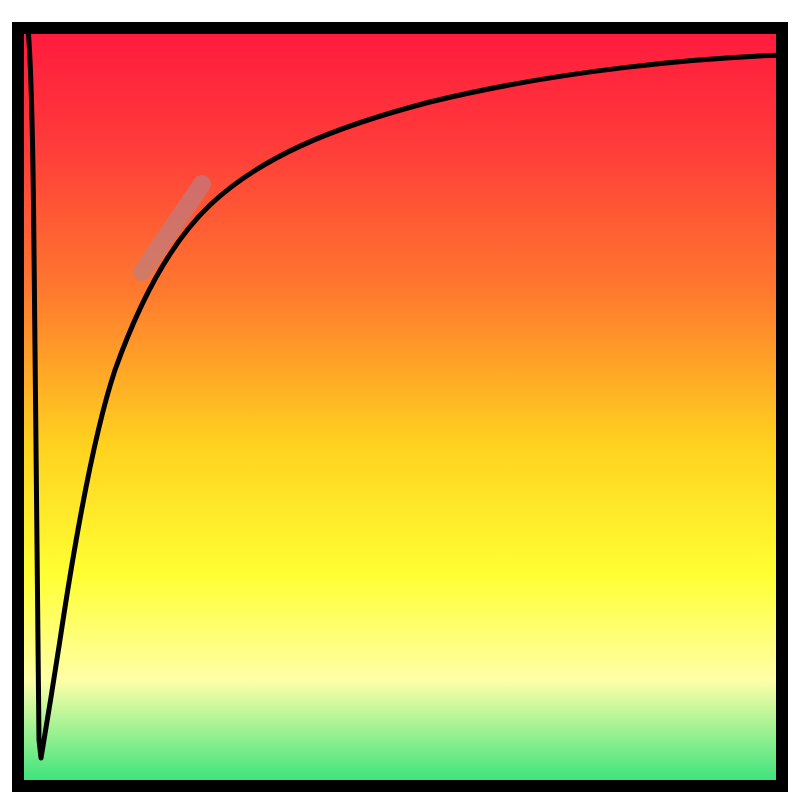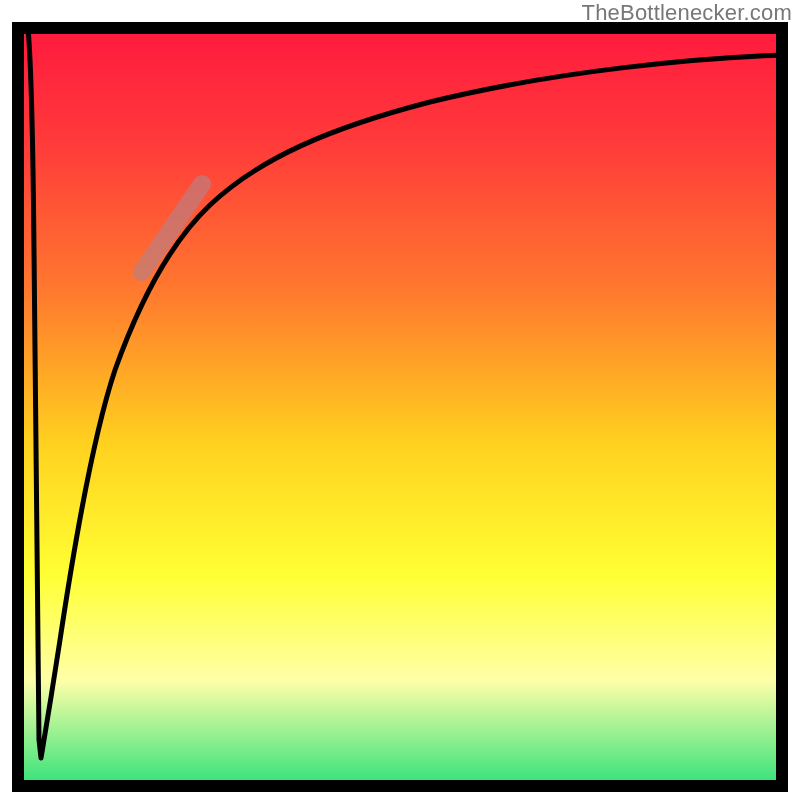--- a/index.html
+++ b/index.html
@@ -24,14 +24,13 @@
         </linearGradient>
       <clipPath id="clip">
           <rect x="18" y="28" width="764" height="758"></rect>
         </clipPath>
     </defs>
     <rect fill="url(#bg)" clip-path="url(#clip)" x="18" y="28" width="764" height="758"></rect>
     <path fill="none" stroke-linecap="round" d="M142,272 L202,184" stroke="#b97f86" stroke-width="18" stroke-opacity="0.65"></path>
     <path fill="none" stroke-linejoin="round" stroke-linecap="round" d="M782,55 C700,58 560,70 430,102 C330,128 260,158 210,205 C170,243 140,300 115,370 C95,430 78,520 60,640 C50,705 44,740 41,758 L39,740 C38,700 36,520 34,250 C33,140 31,62 28,28" stroke="#000" stroke-width="5"></path>
     <rect fill="none" x="18" y="28" width="764" height="758" stroke="#000" stroke-width="12"></rect>
   </svg>
-  <div class="attrib">TheBottlenecker.com</div>
 </div>
 
 </body></html>

